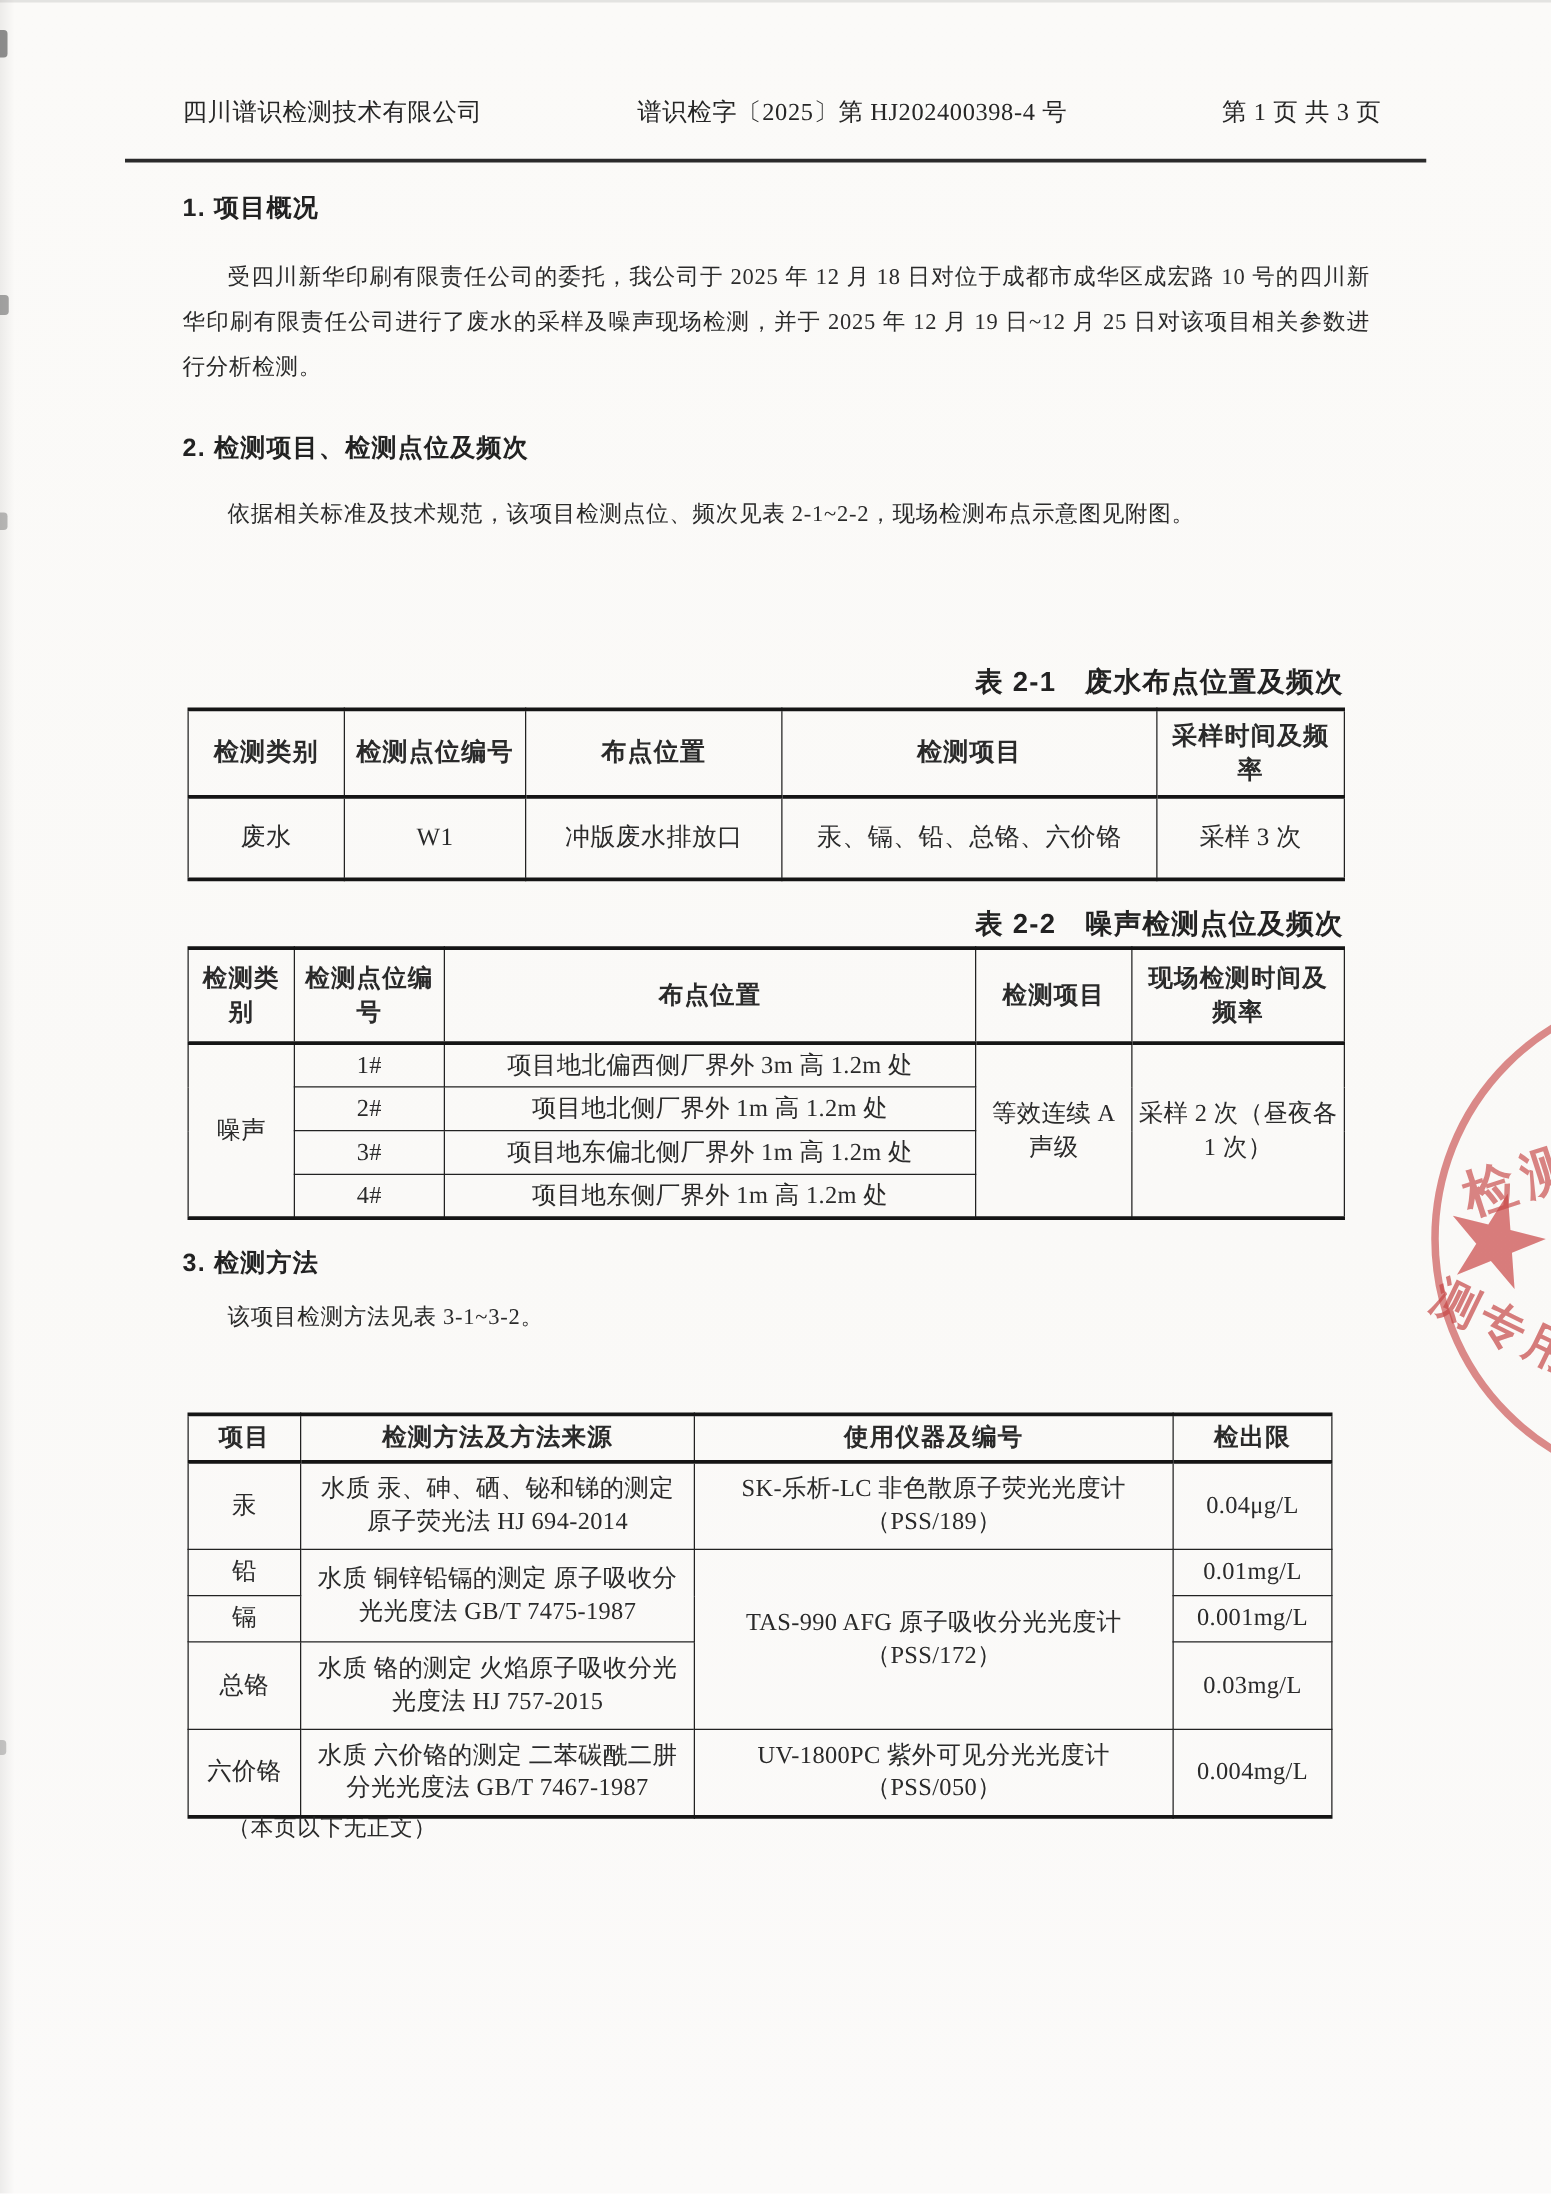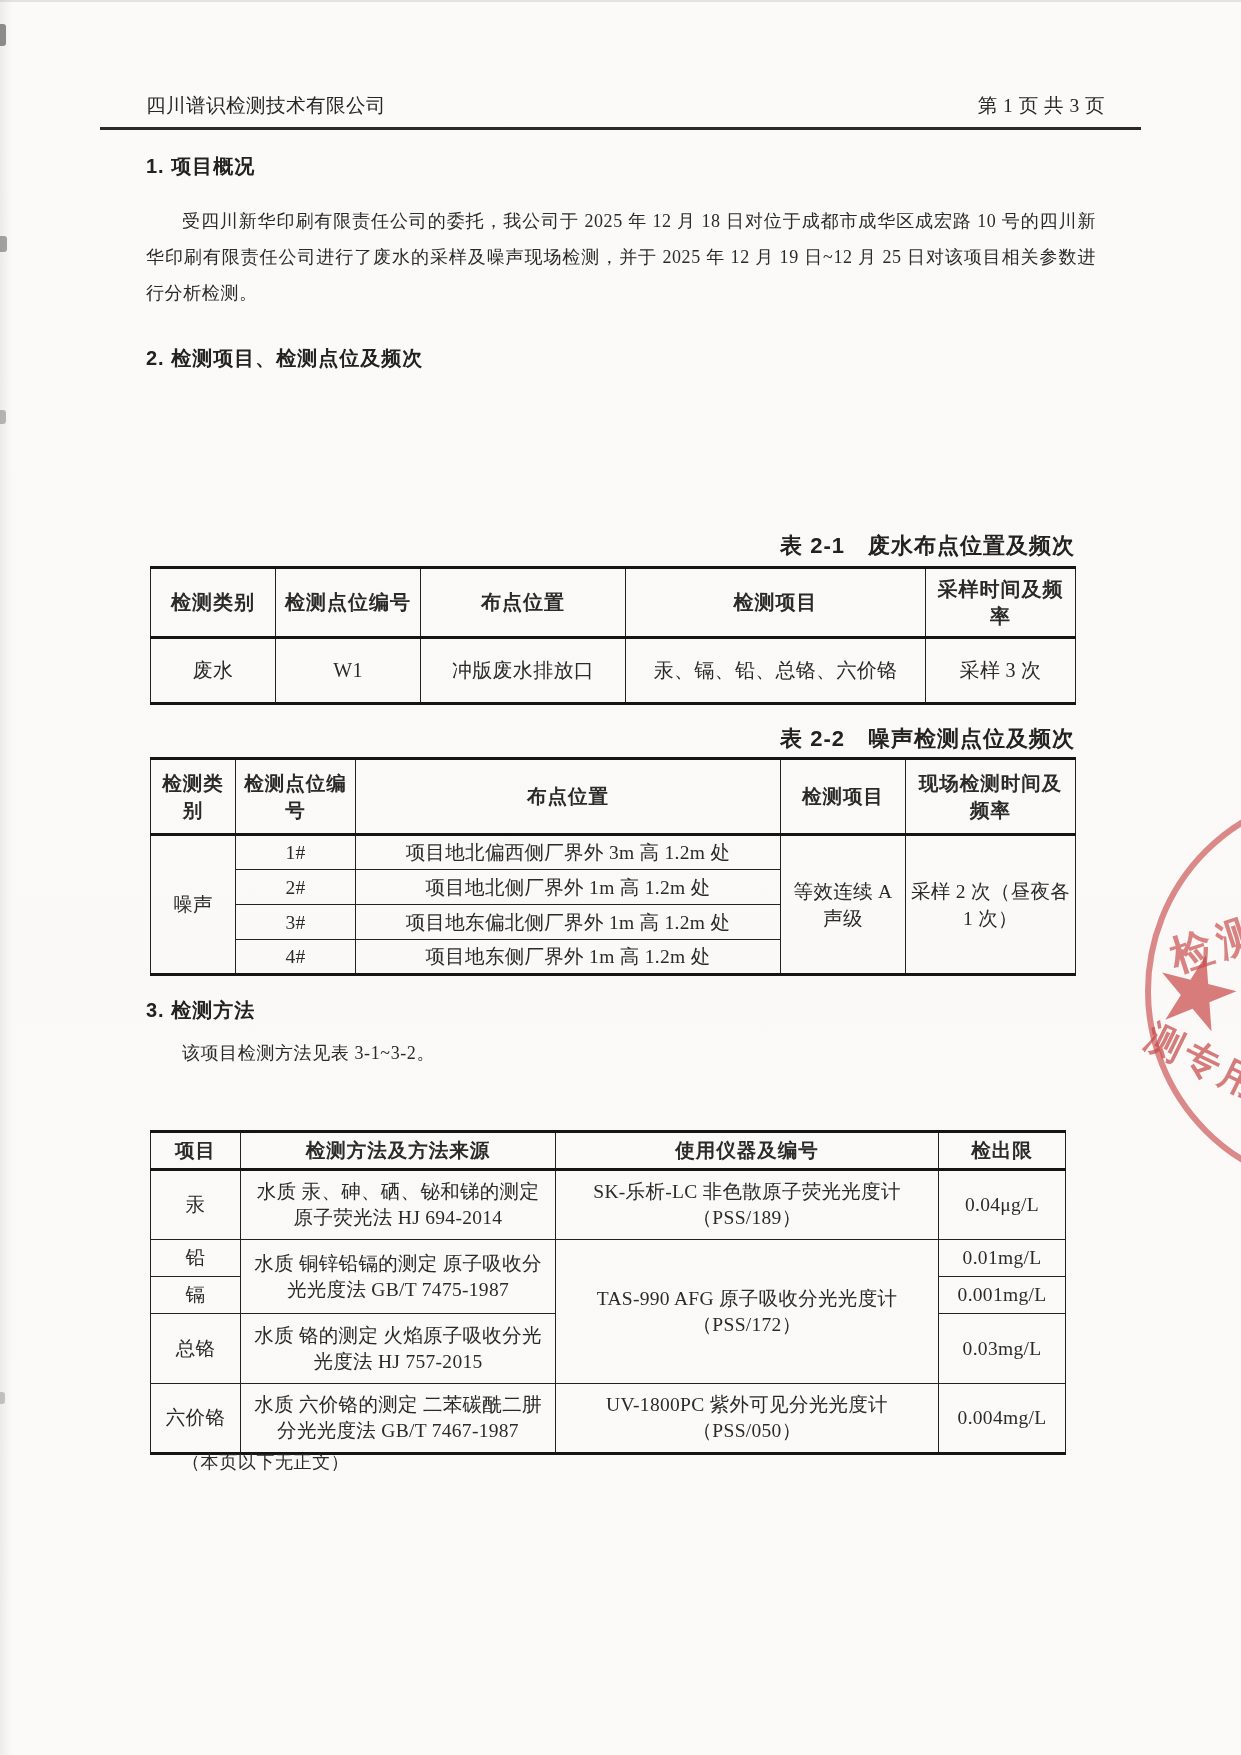--- a/index.html
+++ b/index.html
@@ -16,21 +16,21 @@
     background:linear-gradient(90deg,rgba(0,0,0,0.06),rgba(0,0,0,0));}
   .edge-topline{position:absolute;left:0;top:0;width:100%;height:2px;background:rgba(120,120,120,0.18);}
   .smudge{position:absolute;background:#6a6a6a;border-radius:0 3px 3px 0;opacity:.75;}
   .smudge.s1{left:0;top:24px;width:6px;height:22px;}
   .smudge.s2{left:0;top:236px;width:7px;height:16px;opacity:.6;}
   .smudge.s3{left:0;top:410px;width:6px;height:14px;opacity:.45;}
   .smudge.s4{left:0;top:1392px;width:5px;height:12px;opacity:.35;}
 
   
   .doc-header{
-    position:absolute;left:146px;top:92px;width:959px;
+    position:absolute;left:146px;top:76px;width:959px;
     display:flex;justify-content:space-between;align-items:baseline;
     font-size:19.5px;letter-spacing:.5px;white-space:nowrap;
   }
   .header-rule{position:absolute;left:100px;top:127px;width:1041px;height:3px;background:#2b2b2b;}
 
   
   .h-sec{
     position:absolute;left:146px;
     font-family:"Liberation Sans","DejaVu Sans",sans-serif;
     font-weight:700;font-size:20px;letter-spacing:1px;color:#222;
@@ -99,28 +99,30 @@
 
   <div class="edge-shade"></div>
   <div class="edge-topline"></div>
   <div class="smudge s1"></div>
   <div class="smudge s2"></div>
   <div class="smudge s3"></div>
   <div class="smudge s4"></div>
 
   <div class="doc-header">
     <span>四川谱识检测技术有限公司</span>
+    <span>谱识检字〔2025〕第 HJ202400398-4 号</span>
     <span>第 1 页 共 3 页</span>
   </div>
   <div class="header-rule"></div>
 
   <div class="h-sec" style="top:153px;">1. 项目概况</div>
   <div class="para" style="top:203px;">受四川新华印刷有限责任公司的委托，我公司于 2025 年 12 月 18 日对位于成都市成华区成宏路 10 号的四川新华印刷有限责任公司进行了废水的采样及噪声现场检测，并于 2025 年 12 月 19 日~12 月 25 日对该项目相关参数进行分析检测。</div>
 
   <div class="h-sec" style="top:345px;">2. 检测项目、检测点位及频次</div>
+  <div class="para" style="top:393px;">依据相关标准及技术规范，该项目检测点位、频次见表 2-1~2-2，现场检测布点示意图见附图。</div>
 
   <div class="tbl-caption" style="top:531px;">表 2-1　废水布点位置及频次</div>
   <table class="rpt t21" style="top:566px;">
     <colgroup>
         <col style="width:125px">
         <col style="width:145px">
         <col style="width:205px">
         <col style="width:300px">
         <col style="width:150px">
       </colgroup>

